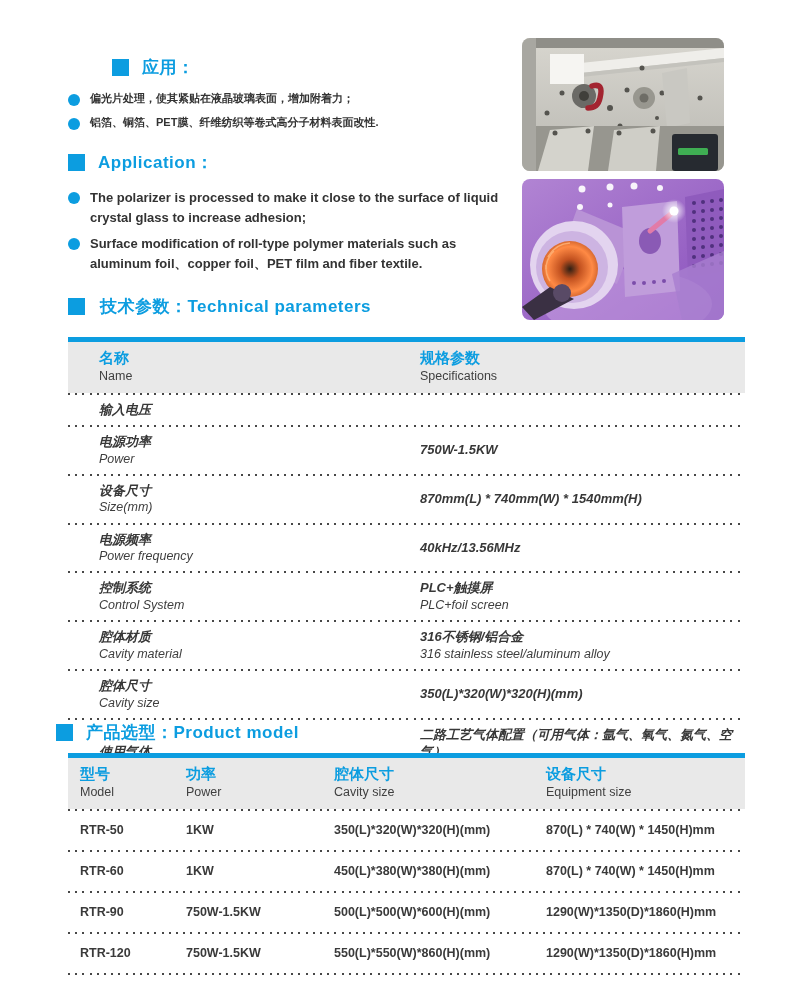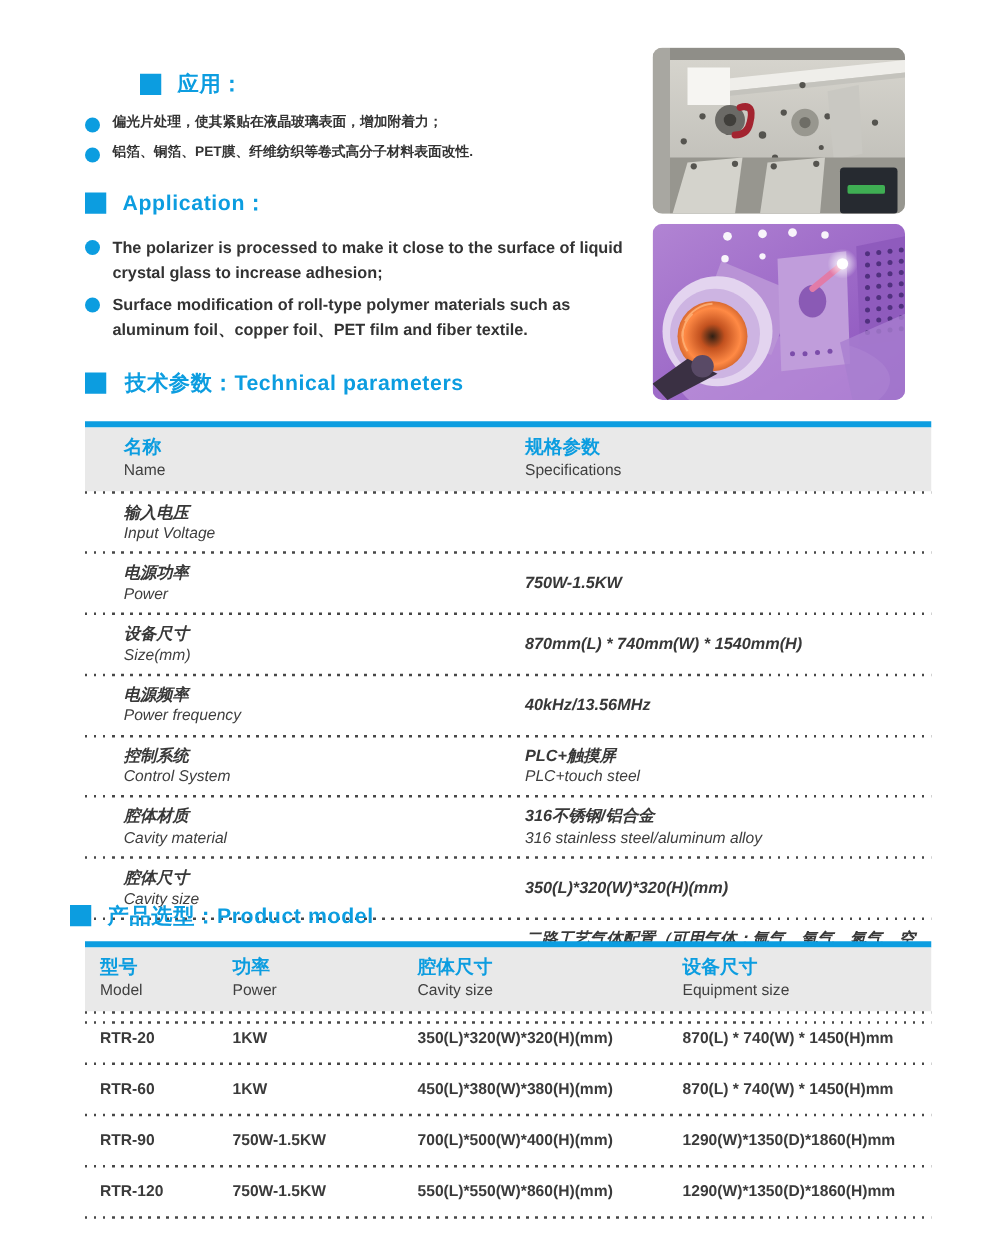--- a/index.html
+++ b/index.html
@@ -234,21 +234,20 @@
       <div class="c2">
         <div class="h-cn">规格参数</div>
         <div class="h-en">Specifications</div>
       </div>
     </div>
     <div class="dotline"></div>
 
     <div class="t1-row">
       <div class="c1">
           <div class="cn">输入电压</div>
-          <div class="en">Input Voltage</div>
         </div>
     </div>
     <div class="dotline"></div>
 
     <div class="t1-row">
       <div class="c1">
           <div class="cn">电源功率</div>
           <div class="en">Power</div>
         </div>
       <div class="c2">
@@ -279,21 +278,21 @@
     </div>
     <div class="dotline"></div>
 
     <div class="t1-row">
       <div class="c1">
           <div class="cn">控制系统</div>
           <div class="en">Control System</div>
         </div>
       <div class="c2">
           <div class="v1">PLC+触摸屏</div>
-          <div class="v2">PLC+touch steel</div>
+          <div class="v2">PLC+foil screen</div>
         </div>
     </div>
     <div class="dotline"></div>
 
     <div class="t1-row">
       <div class="c1">
           <div class="cn">腔体材质</div>
           <div class="en">Cavity material</div>
         </div>
       <div class="c2">
@@ -348,39 +347,39 @@
         <div class="h-en">Cavity size</div>
       </div>
       <div class="tc4">
         <div class="h-cn">设备尺寸</div>
         <div class="h-en">Equipment size</div>
       </div>
     </div>
     <div class="dotline"></div>
 
     <div class="t2-row">
-      <div class="tc1">RTR-20</div>
+      <div class="tc1">RTR-50</div>
       <div class="tc2">1KW</div>
       <div class="tc3">350(L)*320(W)*320(H)(mm)</div>
       <div class="tc4">870(L) * 740(W) * 1450(H)mm</div>
     </div>
     <div class="dotline"></div>
 
     <div class="t2-row">
       <div class="tc1">RTR-60</div>
       <div class="tc2">1KW</div>
       <div class="tc3">450(L)*380(W)*380(H)(mm)</div>
       <div class="tc4">870(L) * 740(W) * 1450(H)mm</div>
     </div>
     <div class="dotline"></div>
 
     <div class="t2-row">
       <div class="tc1">RTR-90</div>
       <div class="tc2">750W-1.5KW</div>
-      <div class="tc3">700(L)*500(W)*400(H)(mm)</div>
+      <div class="tc3">500(L)*500(W)*600(H)(mm)</div>
       <div class="tc4">1290(W)*1350(D)*1860(H)mm</div>
     </div>
     <div class="dotline"></div>
 
     <div class="t2-row">
       <div class="tc1">RTR-120</div>
       <div class="tc2">750W-1.5KW</div>
       <div class="tc3">550(L)*550(W)*860(H)(mm)</div>
       <div class="tc4">1290(W)*1350(D)*1860(H)mm</div>
     </div>

